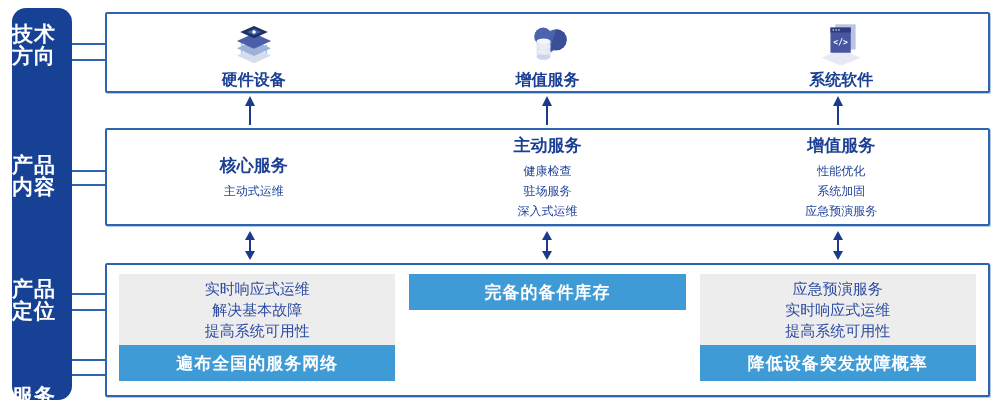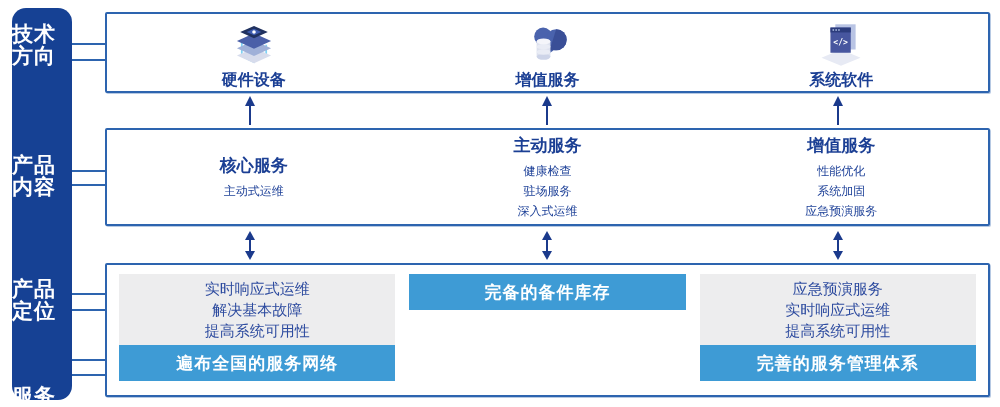--- a/index.html
+++ b/index.html
@@ -242,17 +242,17 @@
     </div>
     <div class="pos-col">
       <div class="banner">完备的备件库存</div>
     </div>
     <div class="pos-col">
       <div class="gray-panel">
         <div class="gray-line">应急预演服务</div>
         <div class="gray-line">实时响应式运维</div>
         <div class="gray-line">提高系统可用性</div>
       </div>
-      <div class="banner">完善的服务管理体系</div>
+      <div class="banner">降低设备突发故障概率</div>
     </div>
   </div>
 
 </div>
 
 </body></html>

